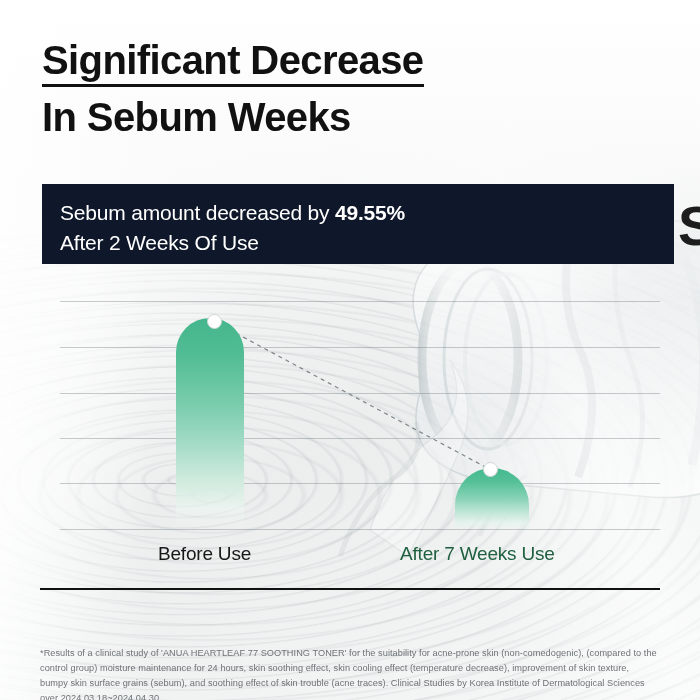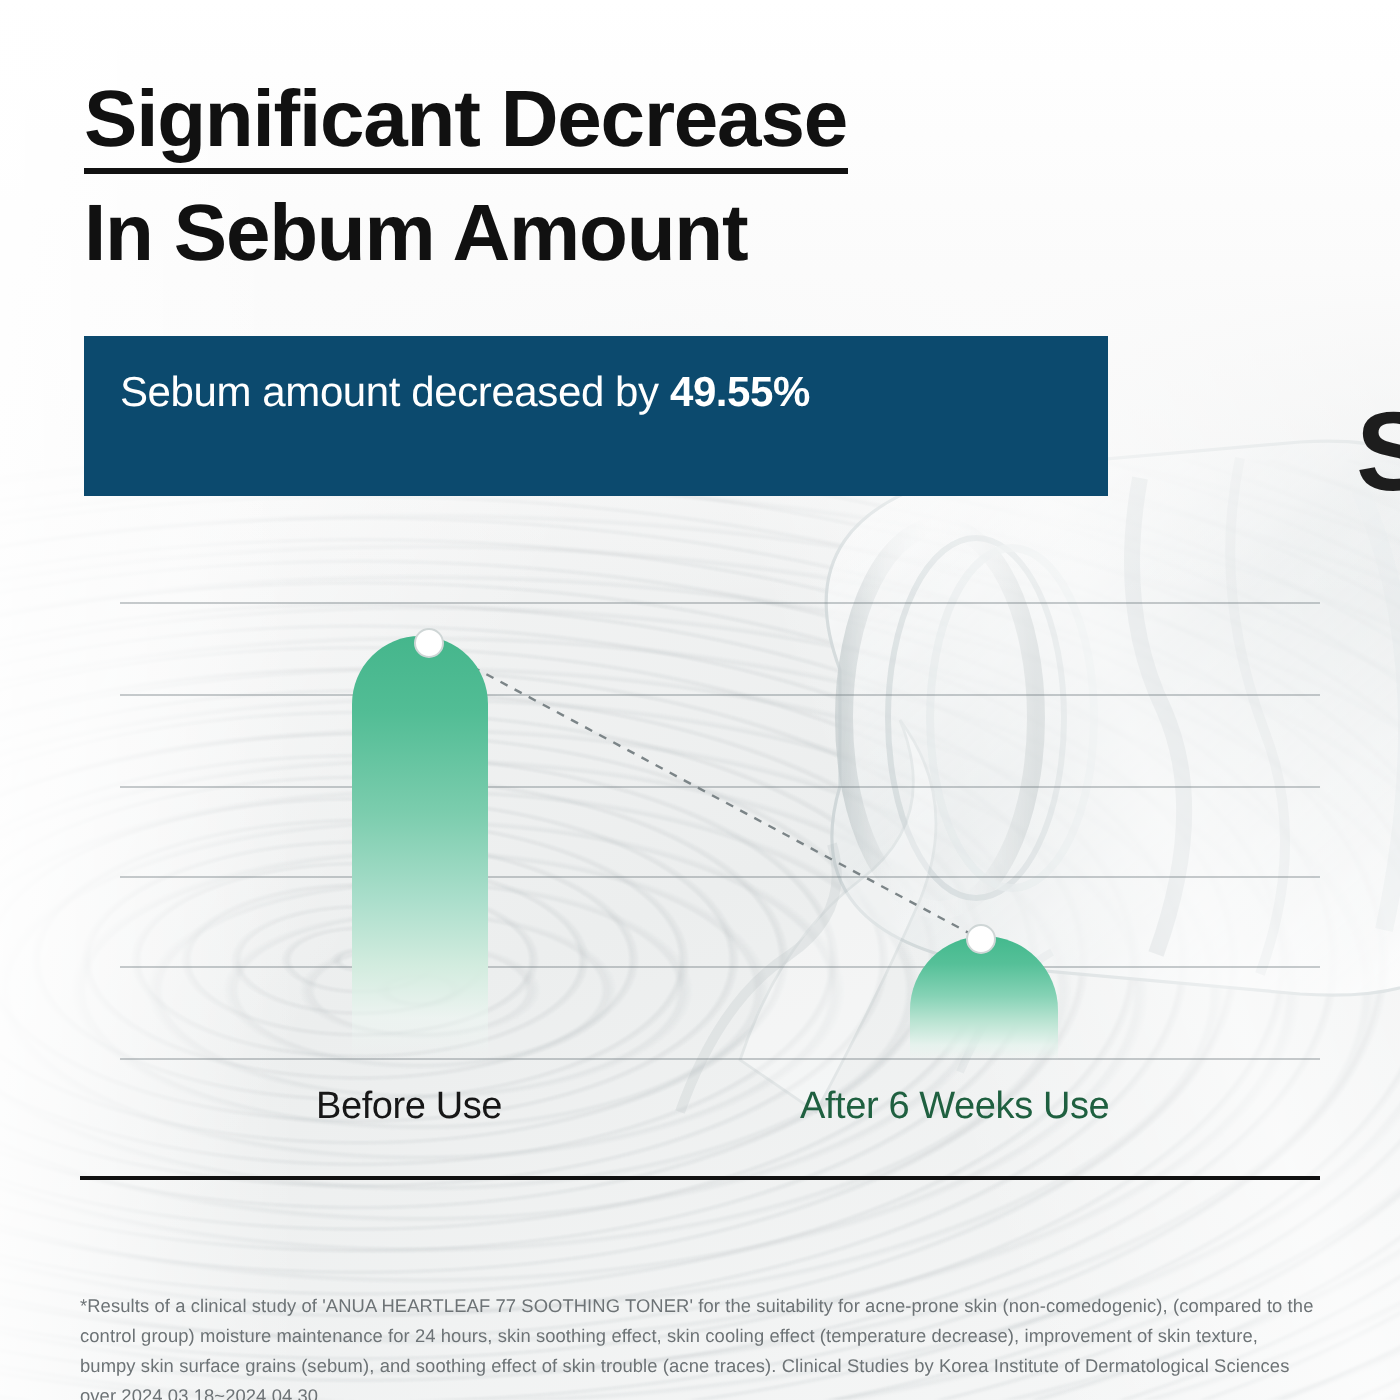--- a/index.html
+++ b/index.html
@@ -114,24 +114,24 @@
     color: #111111;
     letter-spacing: -0.6px;
     line-height: 1.16;
     margin-top: 7px;
   }
 
   
   .banner {
     position: absolute;
     left: 42px;
-    top: 168px;
-    width: 512px;
+    top: 184px;
+    width: 632px;
     height: 80px;
-    background: #0c4a6e;
+    background: #0f172a;
     z-index: 6;
     box-sizing: border-box;
     padding: 14px 0 0 18px;
   }
   .banner-line {
     color: #ffffff;
     font-size: 21px;
     line-height: 1.45;
     font-weight: 400;
     letter-spacing: -0.2px;
@@ -310,25 +310,26 @@
     <path d="M10 226 Q30 170 64 148 Q96 126 86 92" fill="none" stroke="#b5bfc2" stroke-width="5" opacity=".45"></path>
     <path d="M150 206 Q170 160 196 146" fill="none" stroke="#c6ced0" stroke-width="4" opacity=".45"></path>
   </svg>
 
   <div class="bg-sheen"></div>
   <div class="bg-top-fade"></div>
   <div class="bg-left-fade"></div>
 
   <div class="headline">
     <div class="headline-l1">Significant Decrease</div>
-    <div class="headline-l2">In Sebum Amount</div>
+    <div class="headline-l2">In Sebum Weeks</div>
   </div>
 
   <div class="banner">
     <div class="banner-line"><span>Sebum amount decreased by </span><span class="banner-strong">49.55%</span></div>
+    <div class="banner-line">After 2 Weeks Of Use</div>
   </div>
 
   <div class="edge-glyph">S</div>
 
   <div class="chart">
     <div class="gridline" style="top:301px"></div>
     <div class="gridline" style="top:347px"></div>
     <div class="gridline" style="top:393px"></div>
     <div class="gridline" style="top:438px"></div>
     <div class="gridline" style="top:483px"></div>
@@ -338,20 +339,20 @@
       <line x1="215" y1="322" x2="491" y2="470" stroke="#7b8487" stroke-width="1.2" stroke-dasharray="4 4"></line>
     </svg>
 
     <div class="bar bar-before"></div>
     <div class="bar bar-after"></div>
 
     <div class="dot dot-before"></div>
     <div class="dot dot-after"></div>
 
     <div class="bar-label label-before">Before Use</div>
-    <div class="bar-label label-after">After 6 Weeks Use</div>
+    <div class="bar-label label-after">After 7 Weeks Use</div>
   </div>
 
 
   <div class="footer-rule"></div>
   <div class="footnote">*Results of a clinical study of 'ANUA HEARTLEAF 77 SOOTHING TONER' for the suitability for acne-prone skin (non-comedogenic), (compared to the control group) moisture maintenance for 24 hours, skin soothing effect, skin cooling effect (temperature decrease), improvement of skin texture, bumpy skin surface grains (sebum), and soothing effect of skin trouble (acne traces). Clinical Studies by Korea Institute of Dermatological Sciences over 2024.03.18~2024.04.30</div>
 
 </div>
 
 </body></html>

